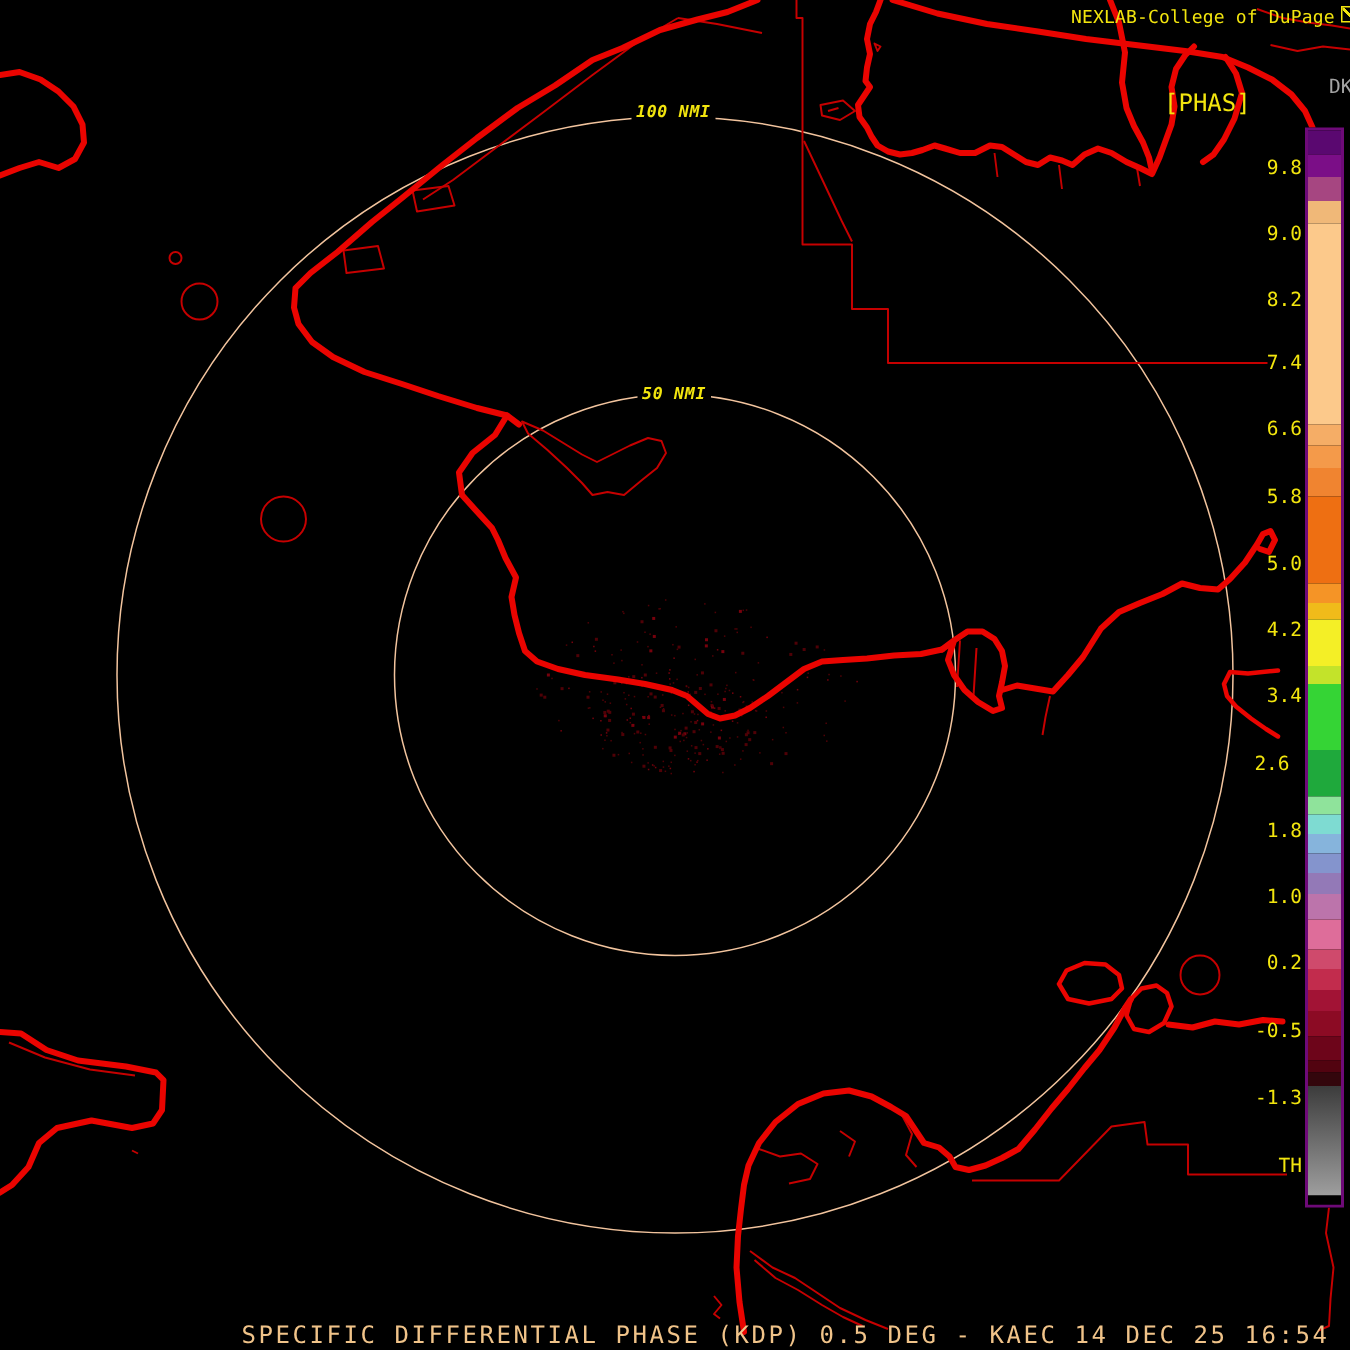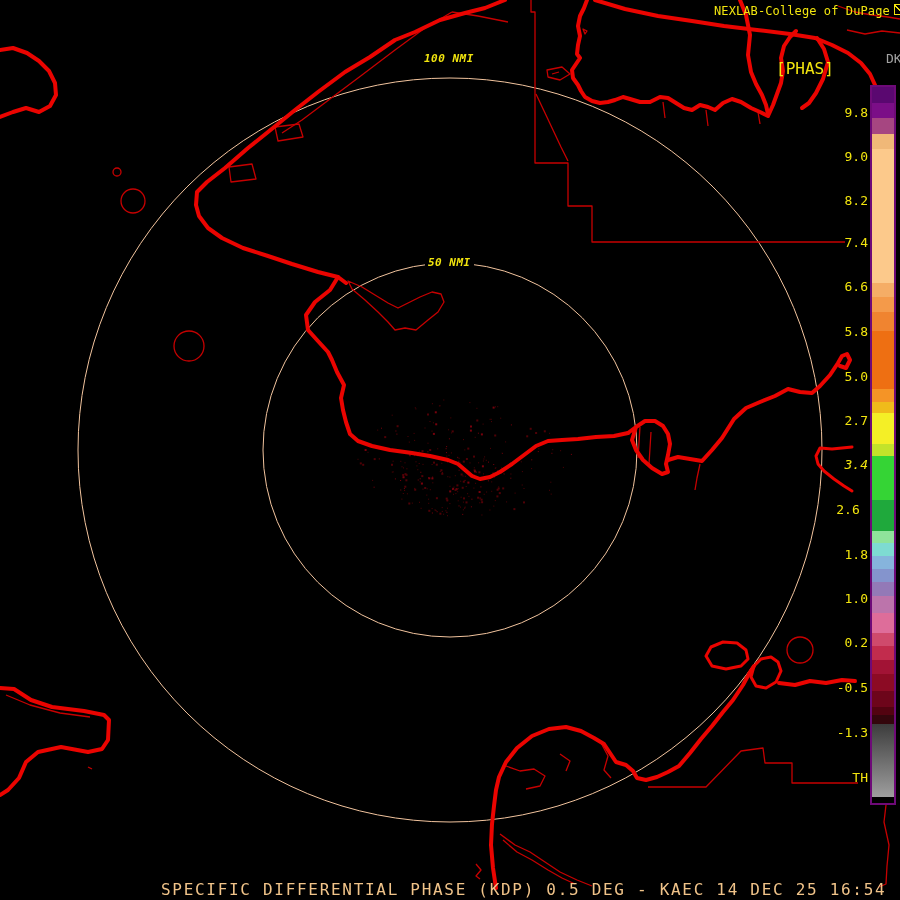--- a/index.html
+++ b/index.html
@@ -7,21 +7,21 @@
          font-family:"DejaVu Sans Mono",monospace;}
   .stage svg{position:absolute;left:0;top:0;}
   
   .mt{fill:none;stroke:#ea0400;stroke-width:4;stroke-linejoin:round;stroke-linecap:round;}
   .mt2{fill:none;stroke:#ea0400;stroke-width:3;stroke-linejoin:round;stroke-linecap:round;}
   .tn{fill:none;stroke:#c60000;stroke-width:1.3;stroke-linejoin:round;}
   .ring{fill:none;stroke:#f2c49e;stroke-width:1;}
   
   .ringlab{position:absolute;color:#f2e50e;background:#000;font-style:italic;font-weight:bold;
            font-size:11px;line-height:14px;padding:0 3px;letter-spacing:.5px;}
-  #rl100{left:421px;top:52px;text-align:right;}
+  #rl100{left:421px;top:68px;text-align:right;}
   #rl50{left:425px;top:256px;}
   .brand{position:absolute;left:714px;top:4px;color:#f2e50e;font-size:12px;line-height:14px;
          letter-spacing:.1px;white-space:nowrap;}
   .glyph{display:inline-block;width:8px;height:9px;border:1px solid #f2e50e;margin-left:4px;
          background:linear-gradient(45deg,transparent 42%,#f2e50e 42%,#f2e50e 58%,transparent 58%);}
   .prodcode{position:absolute;left:866px;top:52px;color:#a3a3a3;font-size:13px;line-height:14px;margin-left:20px;}
   .produnit{position:absolute;left:776px;top:62px;color:#f2e50e;font-size:16px;line-height:14px;}
   .status{position:absolute;left:161px;top:883px;color:#f0c389;font-size:16px;line-height:14px;
           letter-spacing:1.7px;white-space:nowrap;}
   
@@ -443,22 +443,22 @@
       </div>
   </div>
   <div id="cbarLabels">
       <span class="cblab" style="top: 105px;">9.8</span>
       <span class="cblab" style="top: 149px;">9.0</span>
       <span class="cblab" style="top: 193px;">8.2</span>
       <span class="cblab" style="top: 235px;">7.4</span>
       <span class="cblab" style="top: 279px;">6.6</span>
       <span class="cblab" style="top: 324px;">5.8</span>
       <span class="cblab" style="top: 369px;">5.0</span>
-      <span class="cblab" style="top: 413px;">2.7</span>
-      <span class="cblab" style="top: 457px; font-style: italic;">3.4</span>
+      <span class="cblab" style="top: 413px;">4.2</span>
+      <span class="cblab" style="top: 457px;">3.4</span>
       <span class="cblab" style="top: 502px; text-align: center;">2.6</span>
       <span class="cblab" style="top: 547px;">1.8</span>
       <span class="cblab" style="top: 591px;">1.0</span>
       <span class="cblab" style="top: 635px; text-align: right;">0.2</span>
       <span class="cblab" style="top: 680px;">-0.5</span>
       <span class="cblab" style="top: 725px;">-1.3</span>
       <span class="cblab" style="top: 770px;">TH</span>
     </div>
 
   <div class="status">SPECIFIC DIFFERENTIAL PHASE (KDP) 0.5 DEG - KAEC 14 DEC 25 16:54</div>

